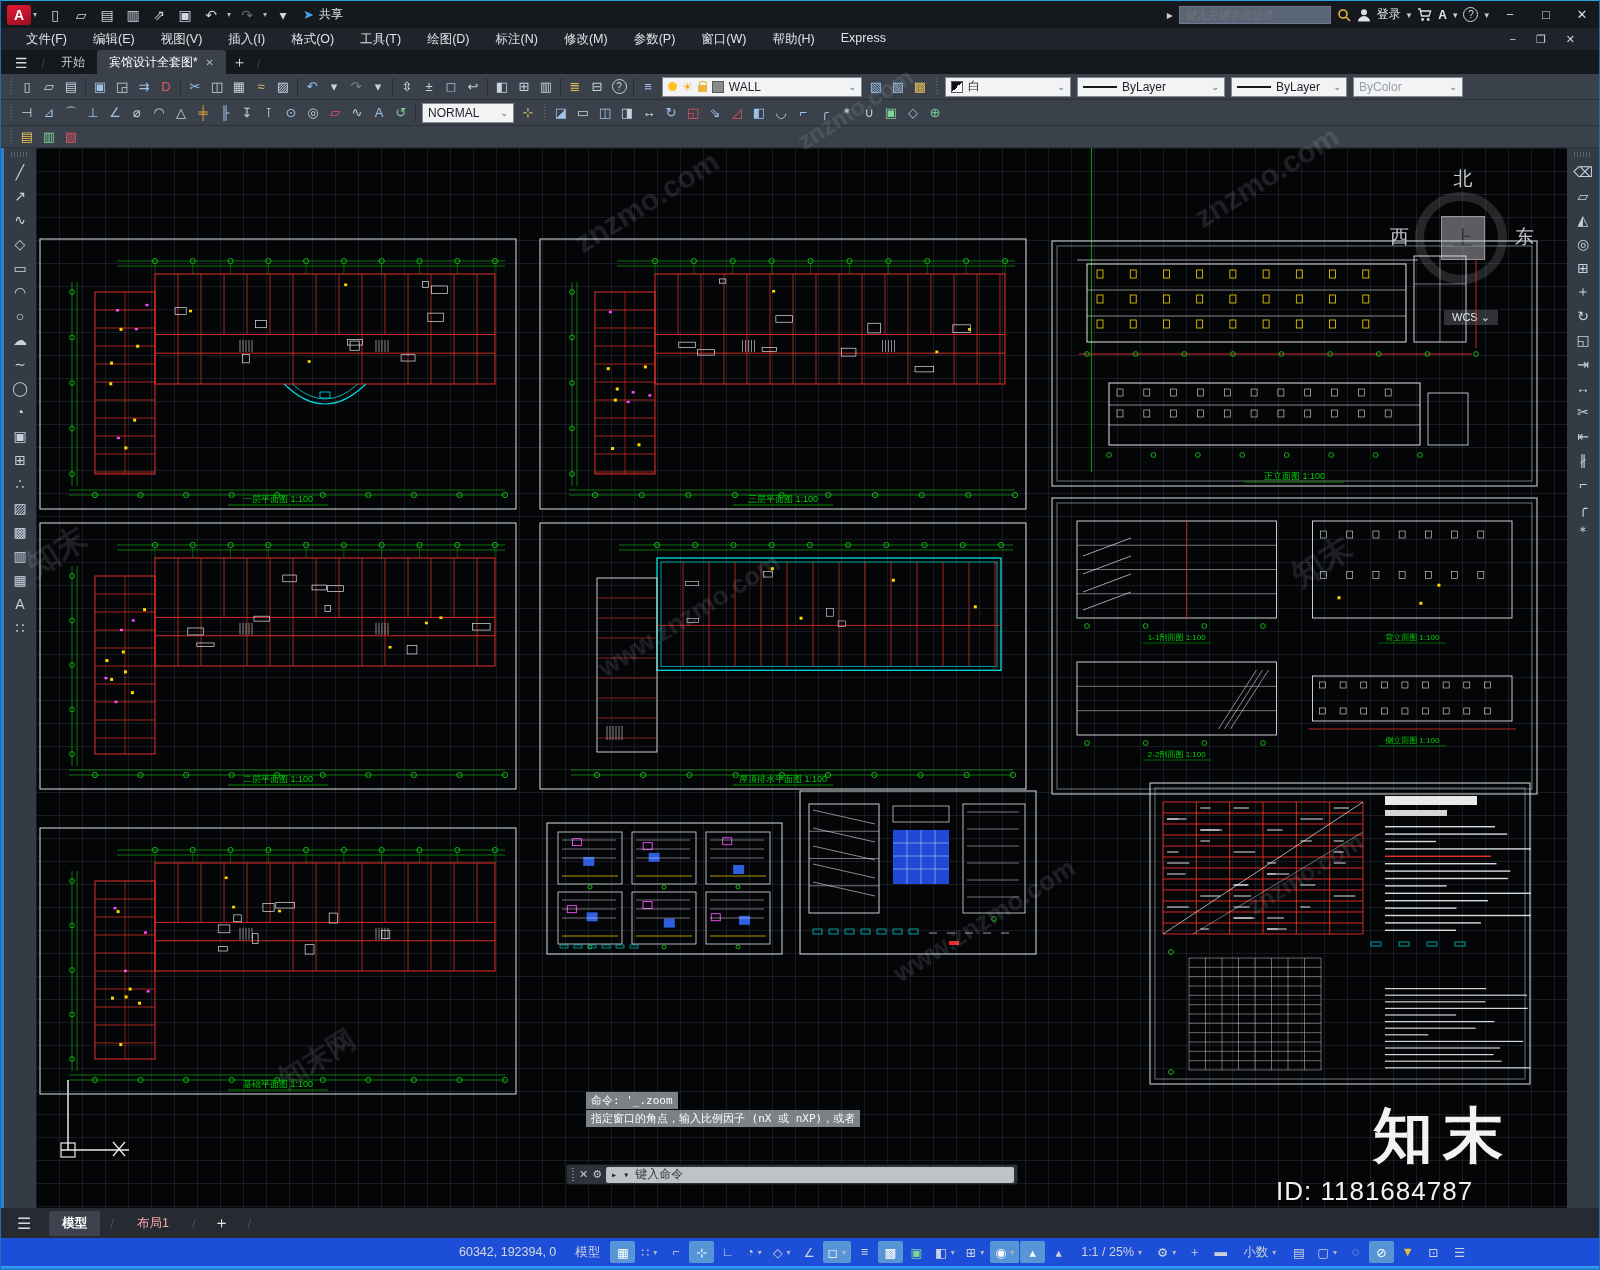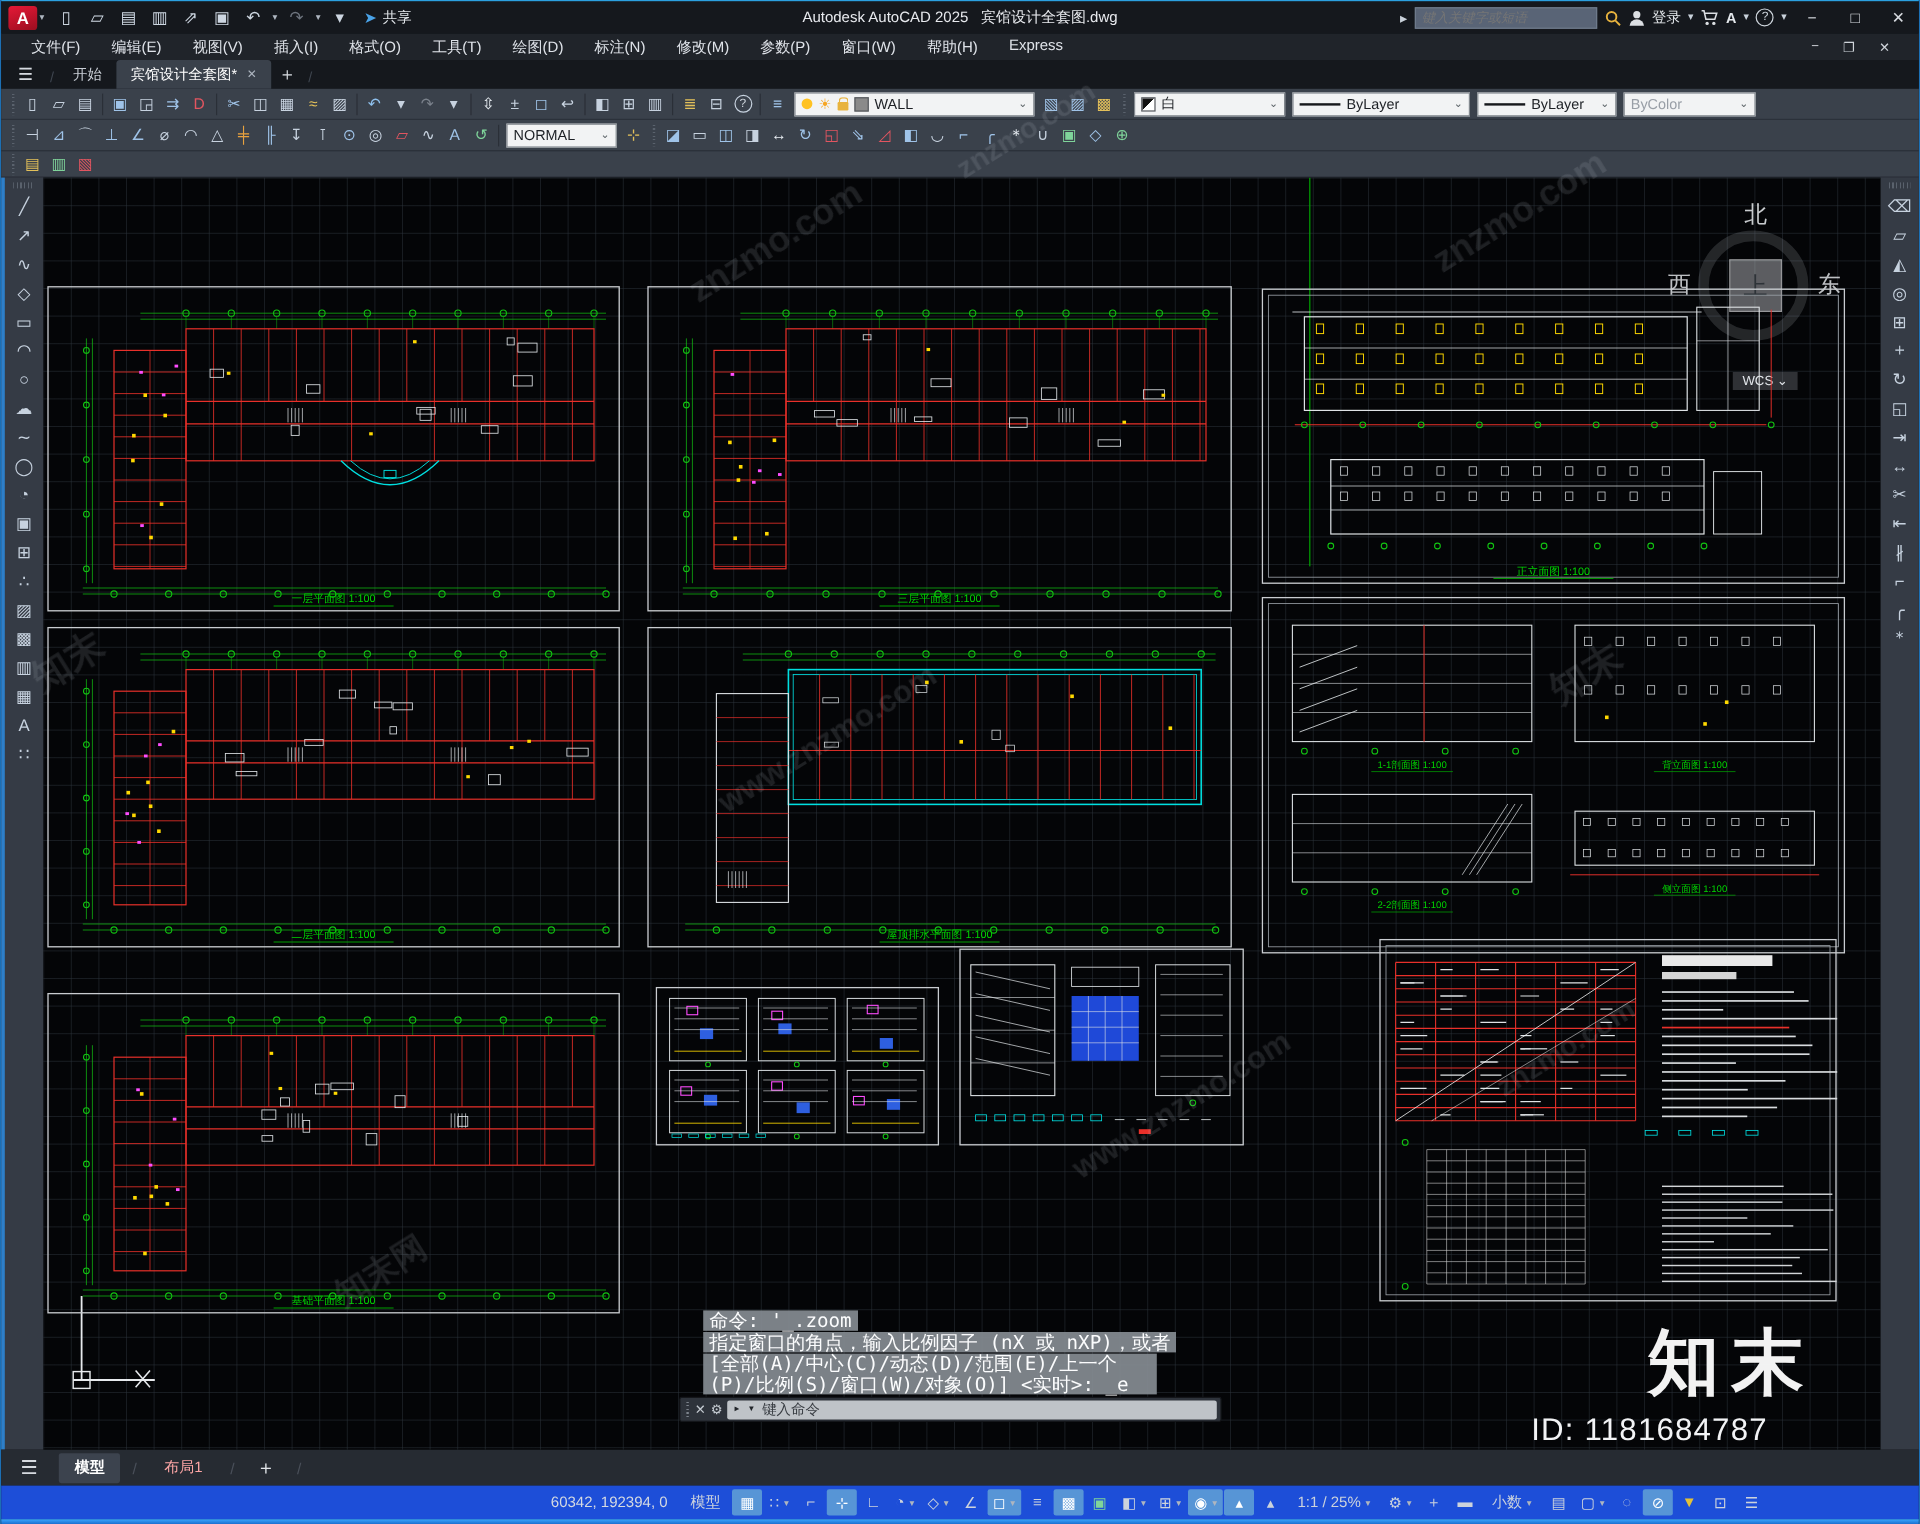--- a/index.html
+++ b/index.html
@@ -71,21 +71,21 @@
   
   .compass{position:absolute;left:1352px;top:18px;width:150px;height:166px;color:#d9dde2}
   .compass .ring{position:absolute;left:27px;top:26px;width:92px;height:92px;border-radius:50%;border:9px solid rgba(224,228,232,.15)}
   .compass .cn{position:absolute;left:0;right:0;top:0;text-align:center;font-size:19px;color:rgba(235,238,241,.85)}
   .compass .cw{position:absolute;left:2px;top:58px;font-size:19px;color:rgba(235,238,241,.8)}
   .compass .ce{position:absolute;right:4px;top:58px;font-size:19px;color:rgba(235,238,241,.8)}
   .compass .ctop{position:absolute;left:53px;top:50px;width:44px;height:44px;background:rgba(214,218,222,.42);
     display:flex;align-items:center;justify-content:center;font-size:20px;color:#2e3338;border:1px solid rgba(255,255,255,.35)}
   .compass .wcs{position:absolute;left:56px;top:144px;padding:1px 8px;background:rgba(160,166,172,.28);font-size:11px;color:#e3e7eb}
   
-  .cmdline{position:absolute;left:550px;top:944px;font-family:"DejaVu Sans Mono",monospace;font-size:16px;line-height:17px}
+  .cmdline{position:absolute;left:550px;top:944px;font-family:"DejaVu Sans Mono",monospace;font-size:11px;line-height:17px}
   .cmdline .chip{background:rgba(134,140,147,.92);color:#fbfcfd;padding:0 5px;margin-bottom:1px;display:table;white-space:pre-wrap}
   .cmdline .chip.wrap{width:378px}
   .cmdbar{position:absolute;left:530px;top:1016px;width:452px;height:21px;display:flex;align-items:center;
     background:#2e333b;border:1px solid #14161a;border-radius:2px;padding:0 3px;gap:4px}
   .cmdbar .cgrip{width:5px;height:14px;background-image:repeating-linear-gradient(#7d848d 0 1px,transparent 1px 3px);background-size:2px 100%;background-position:center;background-repeat:no-repeat}
   .cmdbar .cx,.cmdbar .cw2{color:#c4cad1;font-size:11px}
   .cmdbar .field{flex:1;height:16px;background:#bfc3c8;border-radius:2px;display:flex;align-items:center;
     color:#383c42;font-size:12px;padding:0 5px;gap:6px;font-family:"DejaVu Sans Mono",monospace}
   .cmdbar .field .fic{color:#22252a;font-size:10px}
   
@@ -128,23 +128,20 @@
         <span class="ic">▣</span>
         <span class="ic">↶</span>
         <span class="tb-caret" style="margin: 0px 2px;">▾</span>
         <span class="ic dim">↷</span>
         <span class="tb-caret" style="margin: 0px 2px;">▾</span>
         <span class="ic">▾</span>
       </div>
     <div class="share">
       <span class="plane">➤</span>
       <span>共享</span>
-    </div>
-    <div class="apptitle">
-      <span>Autodesk AutoCAD 2025</span>&nbsp;&nbsp;&nbsp;<span>宾馆设计全套图.dwg</span>
     </div>
     <div class="tb-right">
       <span class="mini">▸</span>
       <input class="searchbox" placeholder="键入关键字或短语" style="">
       <svg width="14" height="14" viewBox="0 0 14 14">
           <circle cx="6" cy="6" r="4" fill="none" stroke="#e8b33e" stroke-width="1.6"></circle>
           <line x1="9" y1="9" x2="13" y2="13" stroke="#e8b33e" stroke-width="1.6"></line>
         </svg>
       <svg width="14" height="14" viewBox="0 0 14 14">
           <circle cx="7" cy="4.2" r="3" fill="#dcdfe3"></circle>
@@ -366,21 +363,20 @@
         <line x1="27" y1="2" x2="27" y2="72" stroke="#e7eaed" stroke-width="1.5"></line>
         <line x1="20" y1="72" x2="88" y2="72" stroke="#e7eaed" stroke-width="1.5"></line>
         <rect x="20" y="65" width="14" height="14" fill="none" stroke="#e7eaed" stroke-width="1.2"></rect>
         <line x1="72" y1="64" x2="84" y2="78" stroke="#e7eaed" stroke-width="1.3"></line>
         <line x1="84" y1="64" x2="72" y2="78" stroke="#e7eaed" stroke-width="1.3"></line>
       </svg>
 
       <div class="cmdline" id="cmdHistory">
           <div class="chip">命令: '_.zoom</div>
           <div class="chip">指定窗口的角点，输入比例因子 (nX 或 nXP)，或者</div>
-          <div class="chip wrap">[全部(A)/中心(C)/动态(D)/范围(E)/上一个(P)/比例(S)/窗口(W)/对象(O)] &lt;实时&gt;: _e</div>
         </div>
       <div class="cmdbar">
         <span class="cgrip"></span>
         <span class="cx">✕</span>
         <span class="cw2">⚙</span>
         <div class="field">
           <span class="fic">▸</span>
           <span class="fic">▾</span>
           <span>键入命令</span>
         </div>

